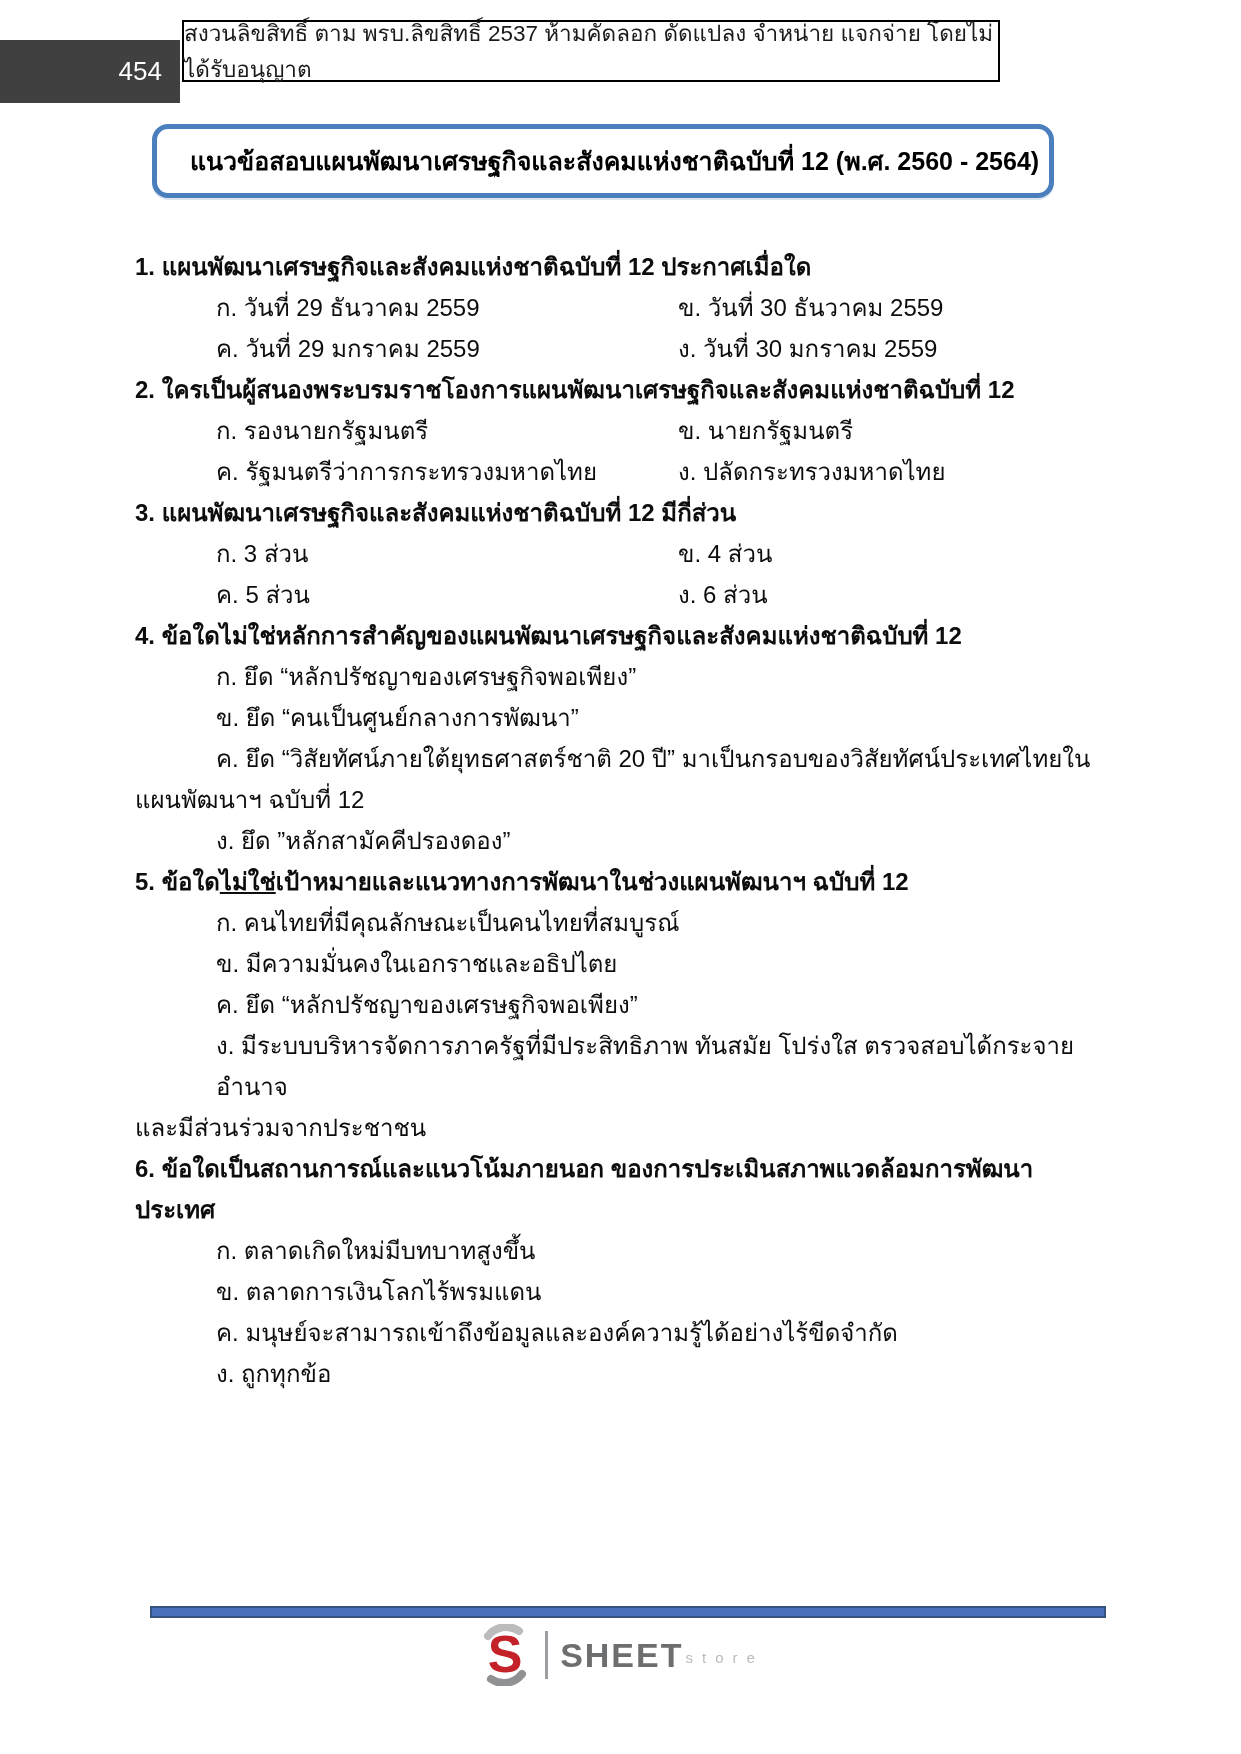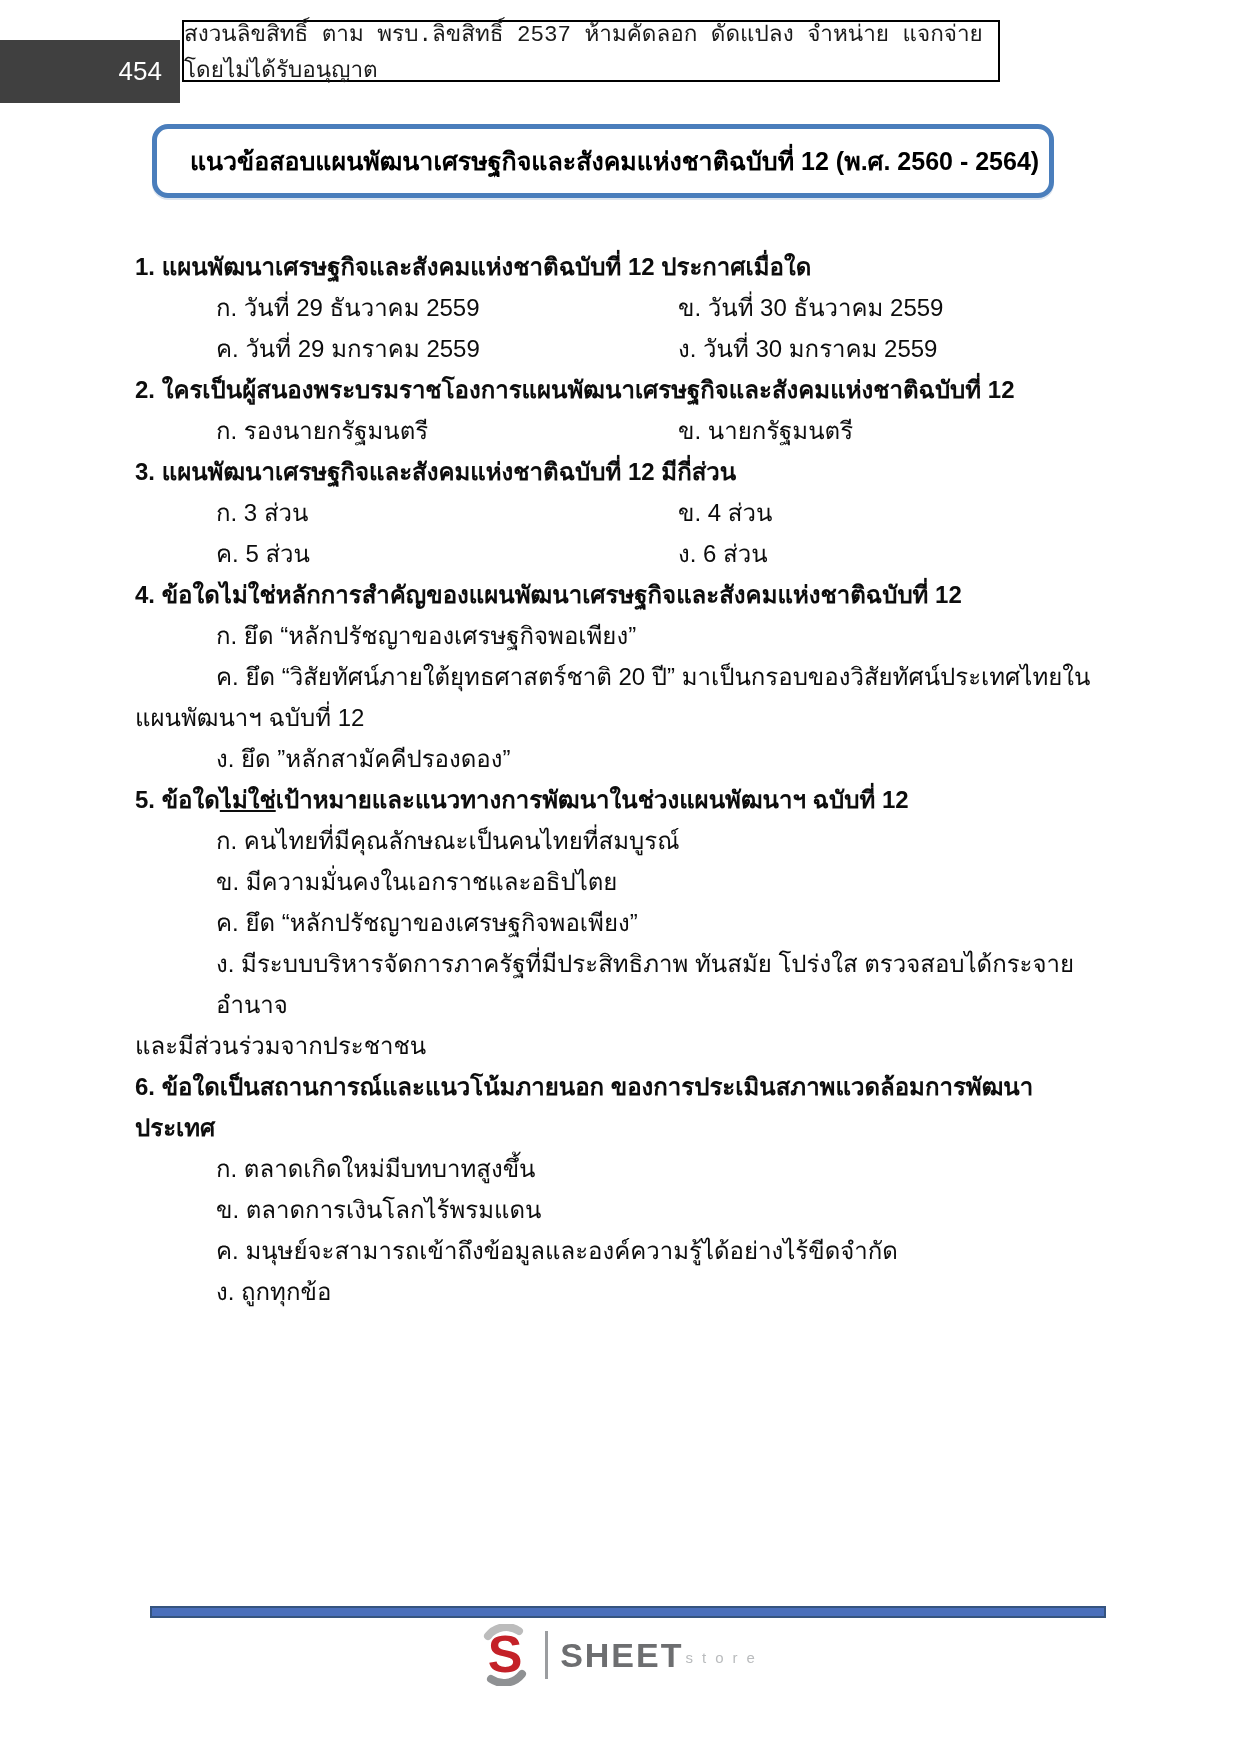--- a/index.html
+++ b/index.html
@@ -15,21 +15,21 @@
     position:absolute;left:0;top:40px;width:180px;height:63px;
     background:#404040;color:#ffffff;
     display:flex;align-items:center;justify-content:flex-end;
     padding-right:18px;box-sizing:border-box;
     font-size:26px;
   }
   .copyright-box{
     position:absolute;left:182px;top:20px;width:818px;height:62px;
     border:2px solid #000000;box-sizing:border-box;
     display:flex;align-items:center;justify-content:center;
-    font-size:22.5px;color:#1a1a1a;font-family:Liberation Mono, monospace;
+    font-size:22.5px;color:#1a1a1a;
   }
 
   
   .title-box{
     position:absolute;left:152px;top:124px;width:902px;height:74px;
     border:5px solid #4a7ebc;border-radius:16px;box-sizing:border-box;
     display:flex;align-items:center;justify-content:center;
     font-size:25px;font-weight:bold;color:#000000;
     box-shadow:0 2px 0 rgba(120,150,190,0.25);
     background:#ffffff;
@@ -93,35 +93,39 @@
       <div class="opt-2col">
         <span class="c1">ค. วันที่ 29 มกราคม 2559</span><span>ง. วันที่ 30 มกราคม 2559</span>
       </div>
     </div>
 
     <div>
       <div class="q-head">2. ใครเป็นผู้สนองพระบรมราชโองการแผนพัฒนาเศรษฐกิจและสังคมแห่งชาติฉบับที่ 12</div>
       <div class="opt-2col">
         <span class="c1">ก. รองนายกรัฐมนตรี</span><span>ข. นายกรัฐมนตรี</span>
       </div>
+      <div class="opt-2col">
+        <span class="c1">ค. รัฐมนตรีว่าการกระทรวงมหาดไทย</span><span>ง. ปลัดกระทรวงมหาดไทย</span>
+      </div>
     </div>
 
     <div>
       <div class="q-head">3. แผนพัฒนาเศรษฐกิจและสังคมแห่งชาติฉบับที่ 12 มีกี่ส่วน</div>
       <div class="opt-2col">
         <span class="c1">ก. 3 ส่วน</span><span>ข. 4 ส่วน</span>
       </div>
       <div class="opt-2col">
         <span class="c1">ค. 5 ส่วน</span><span>ง. 6 ส่วน</span>
       </div>
     </div>
 
     <div>
       <div class="q-head">4. ข้อใดไม่ใช่หลักการสำคัญของแผนพัฒนาเศรษฐกิจและสังคมแห่งชาติฉบับที่ 12</div>
       <div class="opt-1col"><span>ก. ยึด “หลักปรัชญาของเศรษฐกิจพอเพียง”</span></div>
+      <div class="opt-1col"><span>ข. ยึด “คนเป็นศูนย์กลางการพัฒนา”</span></div>
       <div class="opt-1col"><span>ค. ยึด “วิสัยทัศน์ภายใต้ยุทธศาสตร์ชาติ 20 ปี” มาเป็นกรอบของวิสัยทัศน์ประเทศไทยใน</span></div>
       <div class="cont-line">แผนพัฒนาฯ ฉบับที่ 12</div>
       <div class="opt-1col"><span>ง. ยึด ”หลักสามัคคีปรองดอง”</span></div>
     </div>
 
     <div>
       <div class="q-head"><span>5. ข้อใด</span><span class="u">ไม่ใช่</span><span>เป้าหมายและแนวทางการพัฒนาในช่วงแผนพัฒนาฯ ฉบับที่ 12</span></div>
       <div class="opt-1col"><span>ก. คนไทยที่มีคุณลักษณะเป็นคนไทยที่สมบูรณ์</span></div>
       <div class="opt-1col"><span>ข. มีความมั่นคงในเอกราชและอธิปไตย</span></div>
       <div class="opt-1col"><span>ค. ยึด “หลักปรัชญาของเศรษฐกิจพอเพียง”</span></div>

